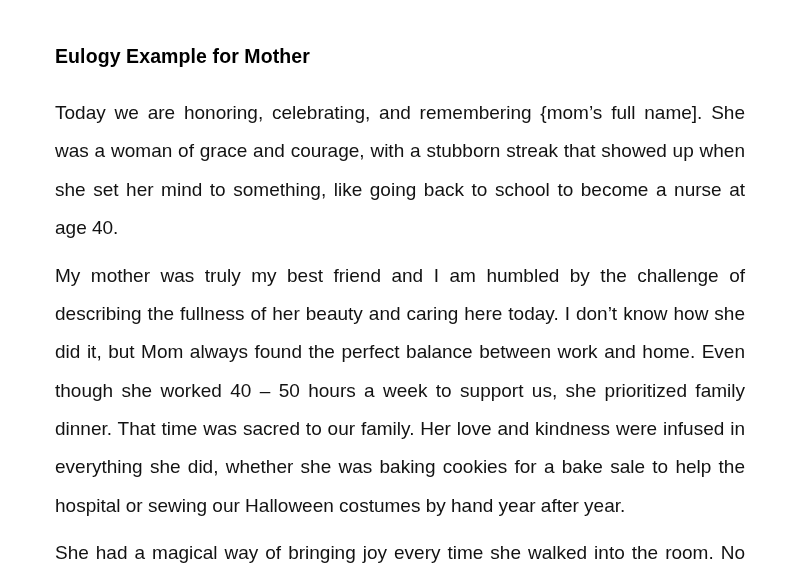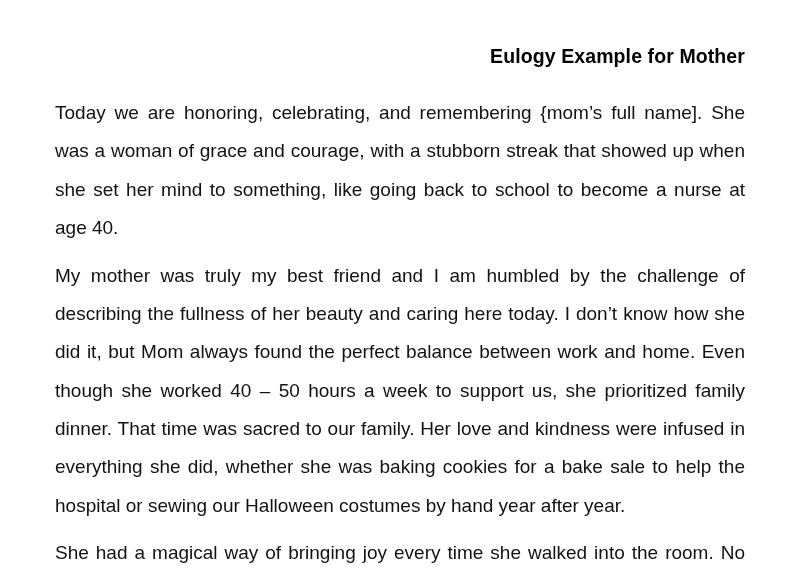--- a/index.html
+++ b/index.html
@@ -15,21 +15,21 @@
     overflow: hidden;
   }
   .page {
     width: 800px;
     height: 576px;
     box-sizing: border-box;
     padding: 40px 55px 20px 55px;
     background: #ffffff;
   }
   .doc-title {
-    text-align: right;
+    text-align: left;
     font-size: 19.5px;
     font-weight: bold;
     letter-spacing: 0.1px;
     margin: 5px 0 26px 0;
     color: #000000;
   }
   .doc-body {
     font-size: 19px;
     line-height: 2.02;
     text-align: justify;

